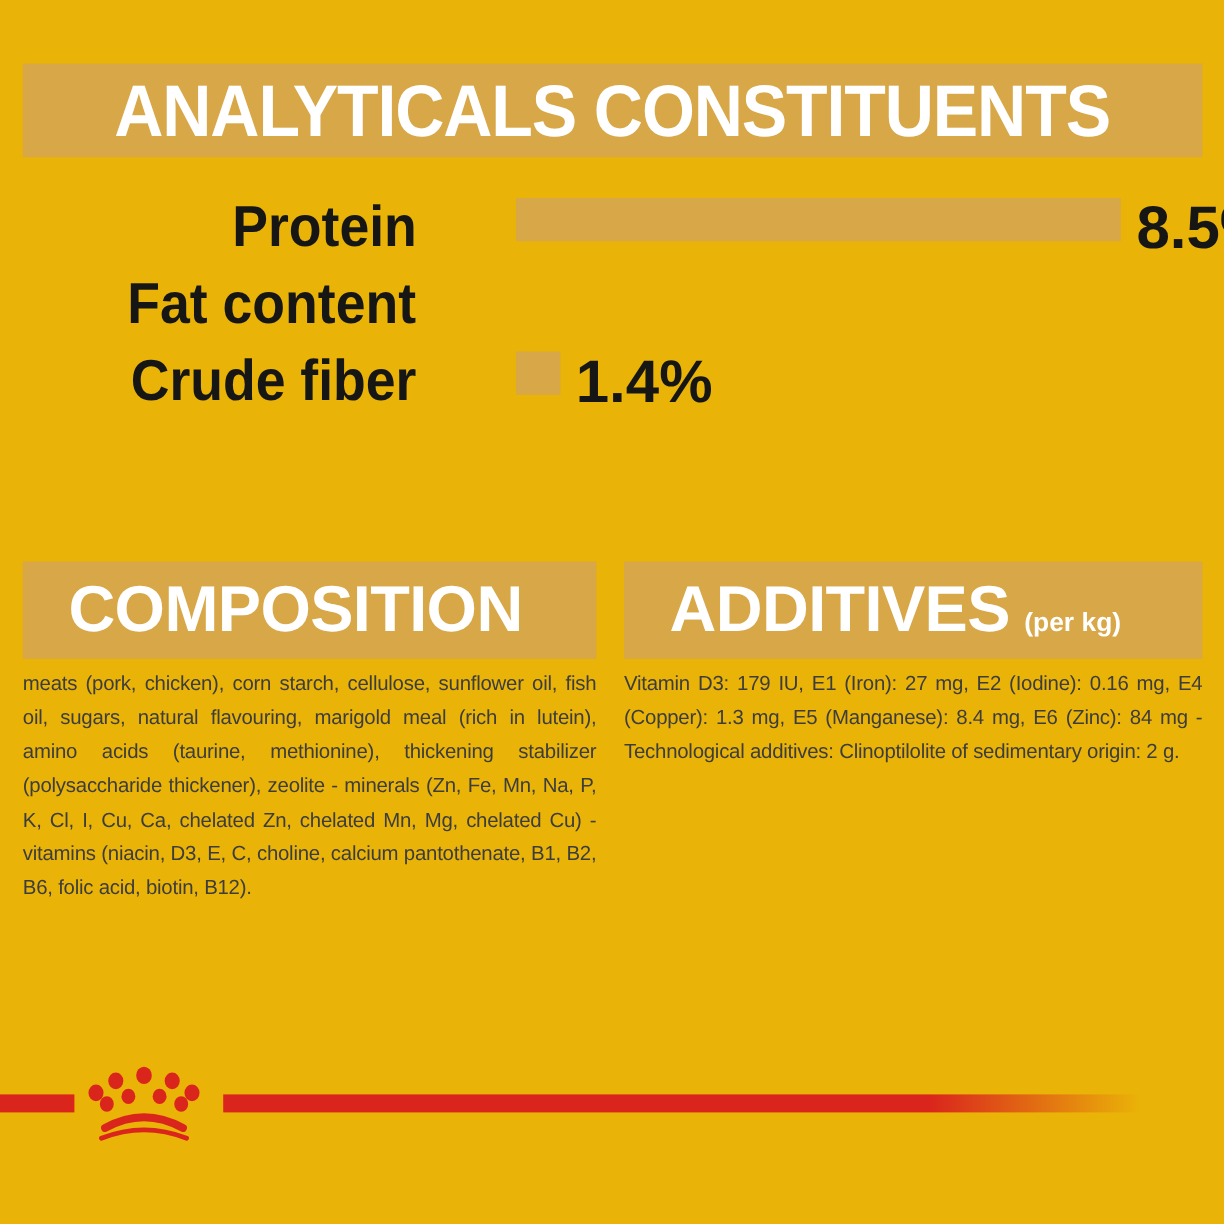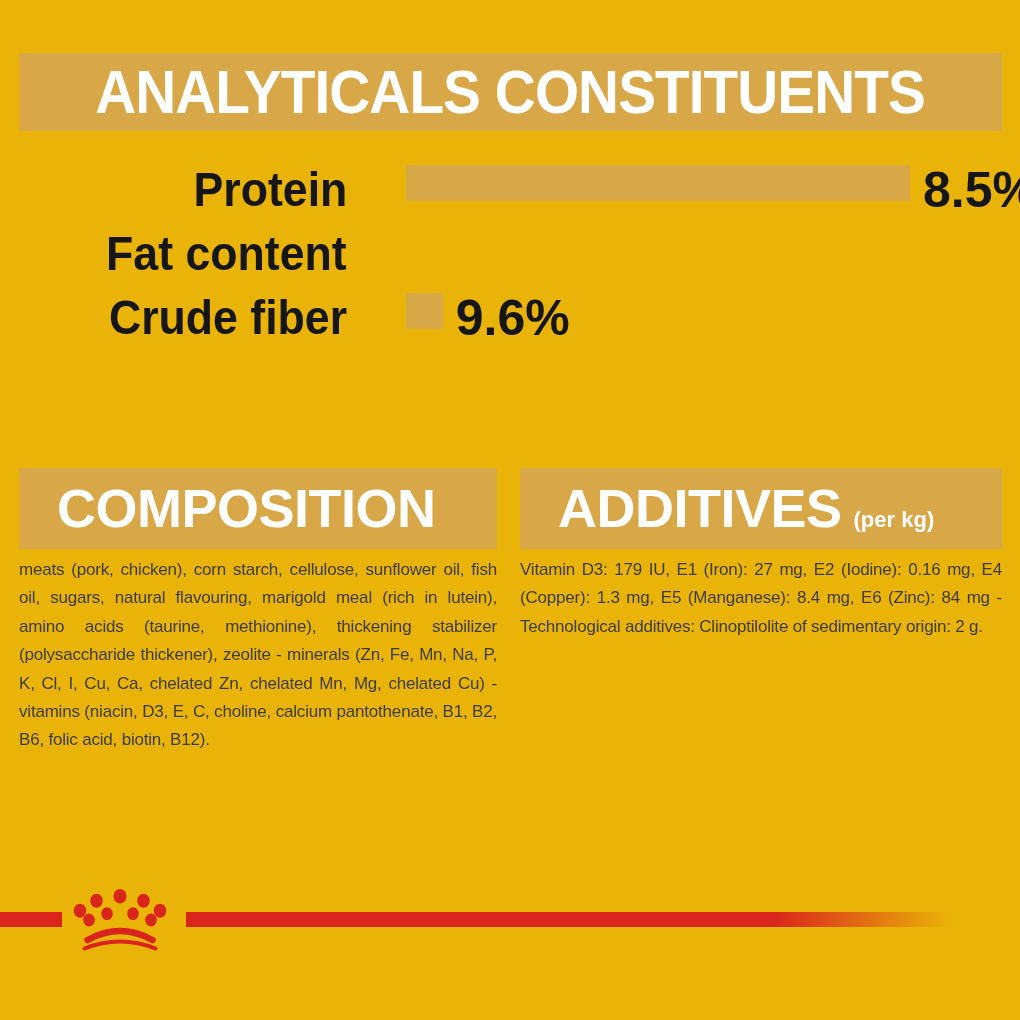--- a/index.html
+++ b/index.html
@@ -16,21 +16,21 @@
     background:#d8a748;
     display:flex;align-items:center;justify-content:center;
   }
   .banner-title{
     color:#ffffff;font-weight:bold;font-size:61px;line-height:1;
     letter-spacing:-1px;white-space:nowrap;
     transform:scaleX(0.93);transform-origin:center center;
   }
   
   .chart{position:absolute;left:0;top:158px;width:1020px;}
-  .crow{display:flex;align-items:center;height:64px;}
+  .crow{display:flex;align-items:center;height:64px;gap:24px;}
   .clabel{
     width:347px;text-align:right;
     font-weight:bold;font-size:48px;color:#161615;line-height:1;
     white-space:nowrap;
   }
   .clabel > span{display:inline-block;transform:scaleX(0.93);transform-origin:right center;}
   .ctrack{margin-left:39px;width:504px;flex:0 0 auto;display:flex;align-items:flex-start;padding-left:20px;}
   .cbar{height:36px;background:#d8a748;flex:0 0 auto;}
   .cvalue{
     margin-left:13px;font-weight:bold;font-size:50px;color:#161615;line-height:1;
@@ -94,21 +94,21 @@
         <span>Fat content</span>
       </div>
     </div>
 
     <div class="crow">
       <div class="clabel">
         <span>Crude fiber</span>
       </div>
       <div class="ctrack">
         <div class="cbar" style="width: 36.792px; background: rgb(216, 167, 72);"></div>
-        <div class="cvalue">9.6%</div>
+        <div class="cvalue">1.4%</div>
       </div>
     </div>
 
   </div>
 
   <div class="cols">
 
     <div class="col col-comp">
       <div class="colhead" style="background: rgb(216, 167, 72);">
         <span class="colhead-main">COMPOSITION</span>

